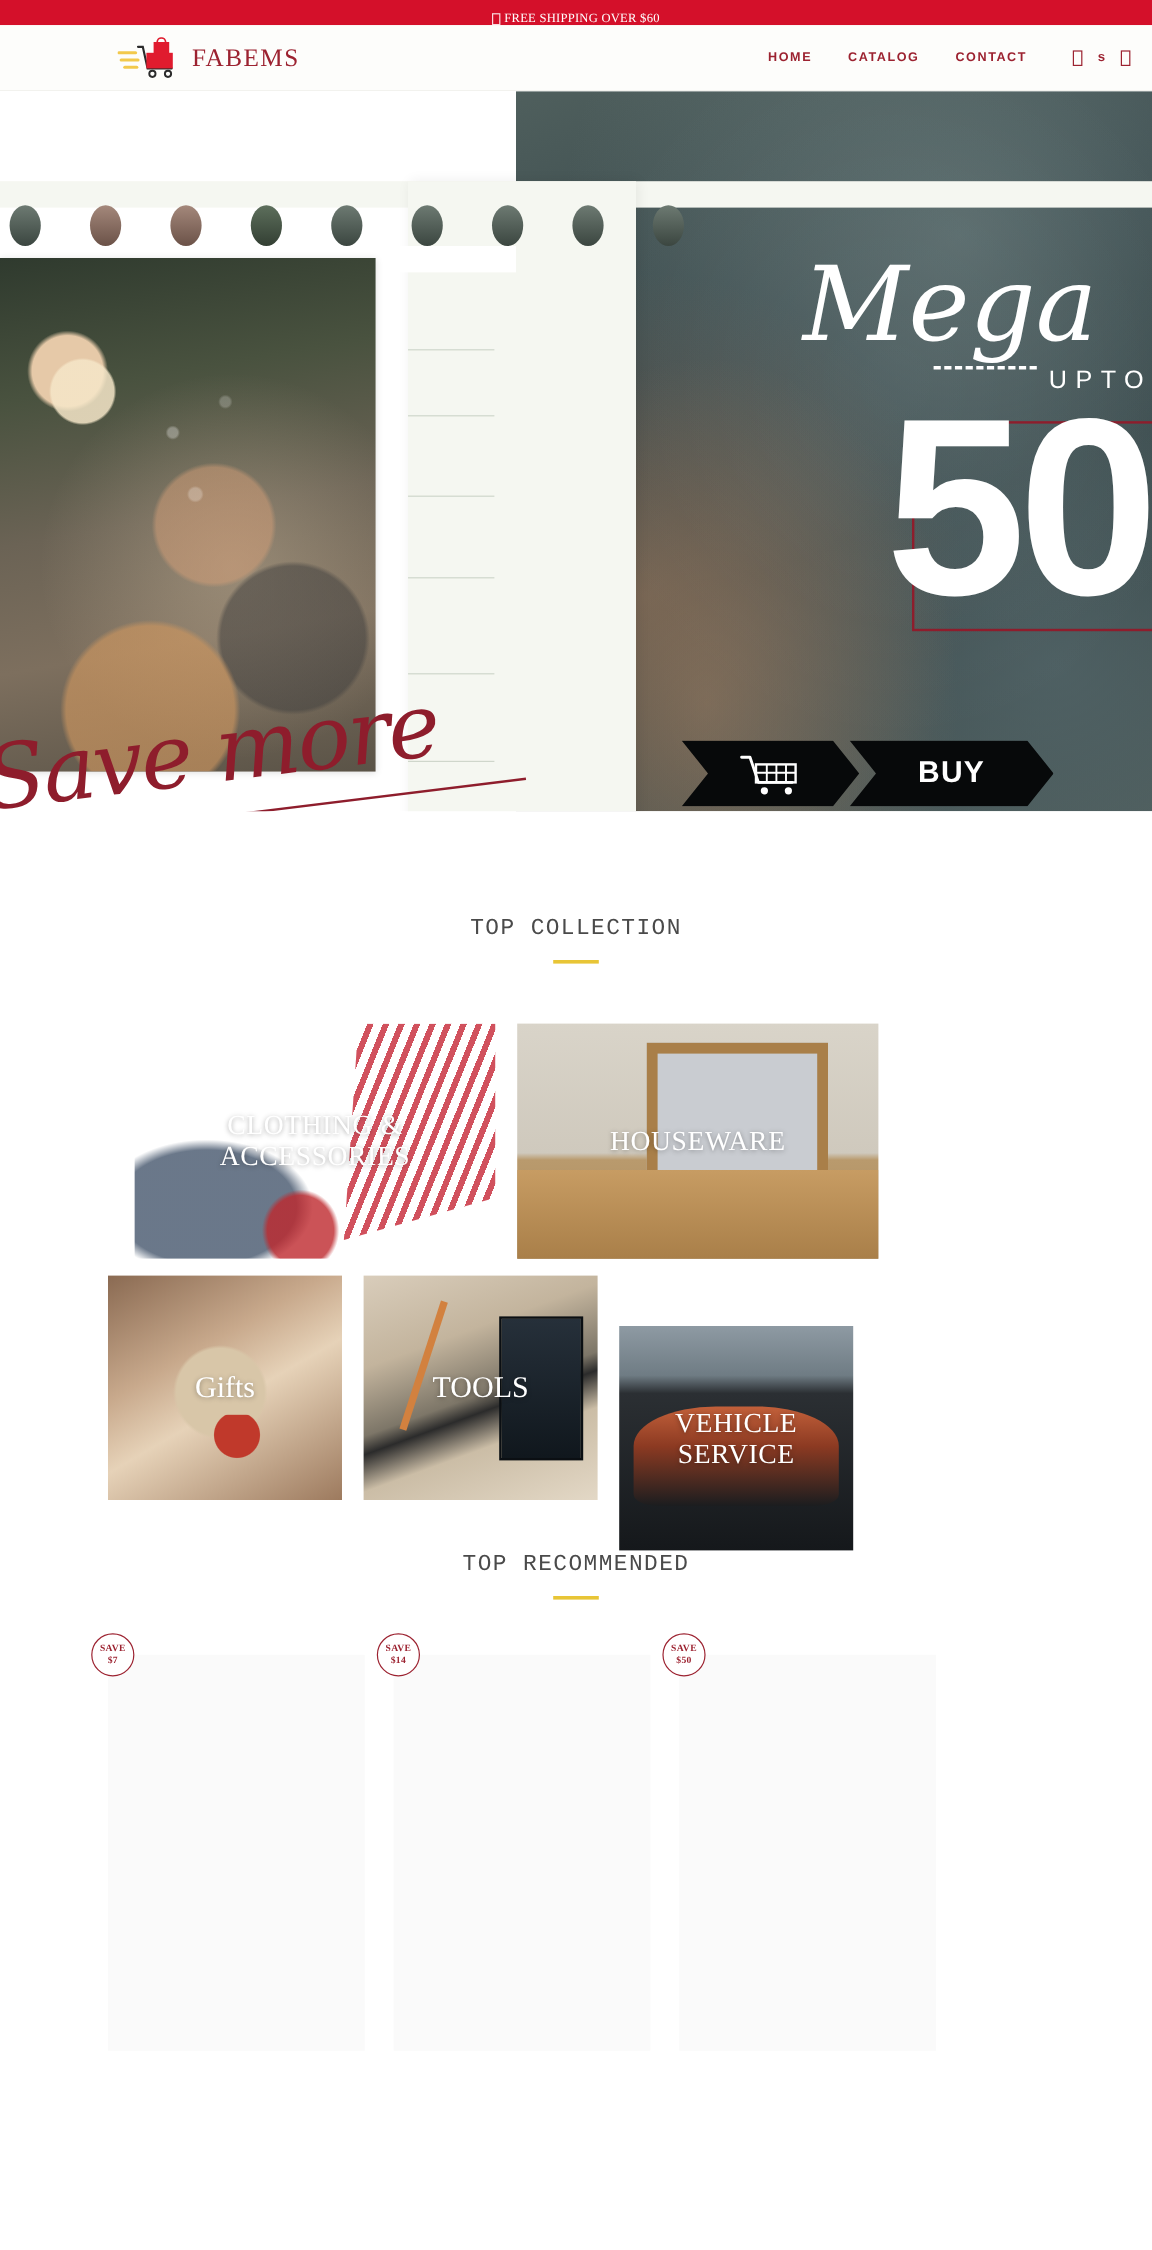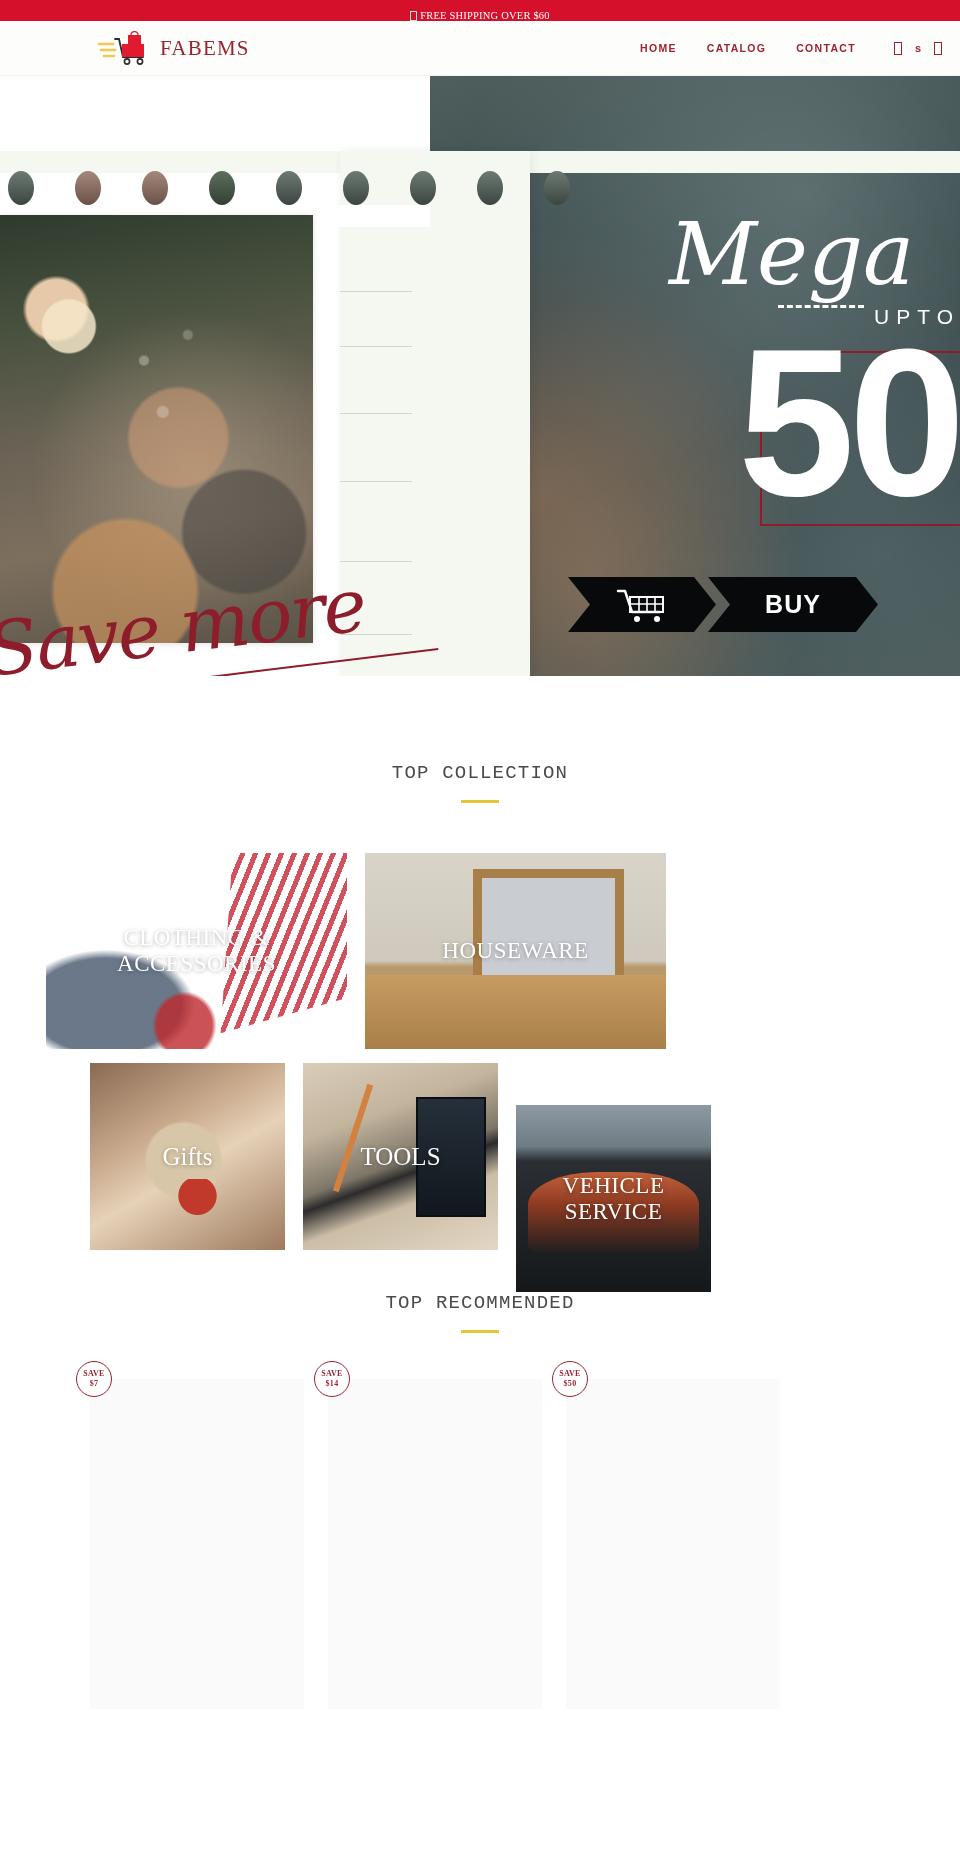--- a/index.html
+++ b/index.html
@@ -225,21 +225,21 @@
   }
   .promo-number .outline-box {
     position: absolute;
     left: 22px; top: 18px; width: 300px; height: 175px;
     border: 2px solid #8e1d2c;
     z-index: -1;
   }
   
   .buy-row {
     position: absolute;
-    left: 568px; top: 501px;
+    left: 568px; top: 541px;
     display: flex; align-items: stretch;
     z-index: 8;
   }
   .chev {
     height: 55px;
     background: #07090a;
     display: flex; align-items: center; justify-content: center;
     color: #ffffff;
     clip-path: polygon(0 0, calc(100% - 22px) 0, 100% 50%, calc(100% - 22px) 100%, 0 100%, 22px 50%);
   }
@@ -261,21 +261,21 @@
   }
   .title-rule {
     width: 38px; height: 3px;
     background: #e8c536;
     margin: 16px auto 0;
   }
 
   .collection { padding-top: 86px; }
   .grid-top {
     display: flex; gap: 18px;
-    padding: 0 46px;
+    padding: 0 112px;
     margin-top: 50px;
   }
   .tile {
     position: relative;
     overflow: hidden;
     display: flex; align-items: center; justify-content: center;
   }
   .tile-label {
     position: relative;
     z-index: 3;

